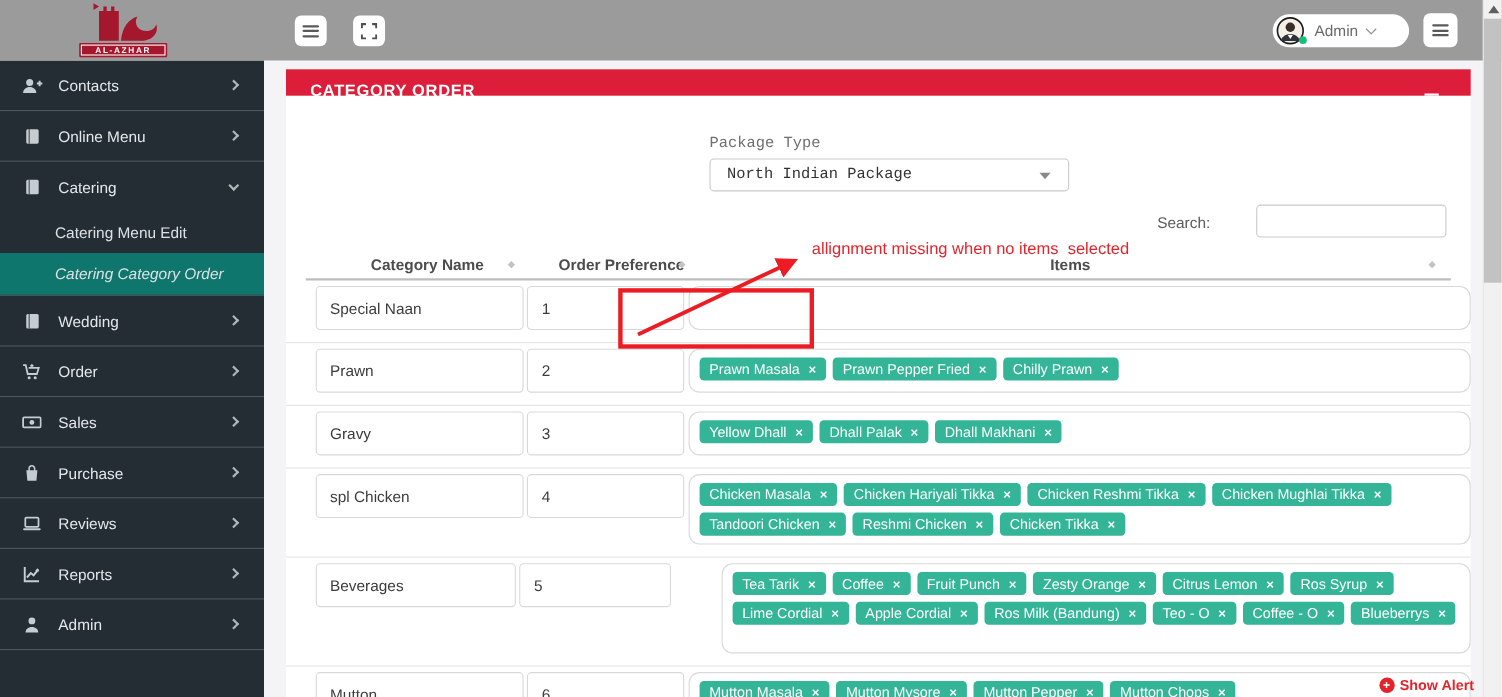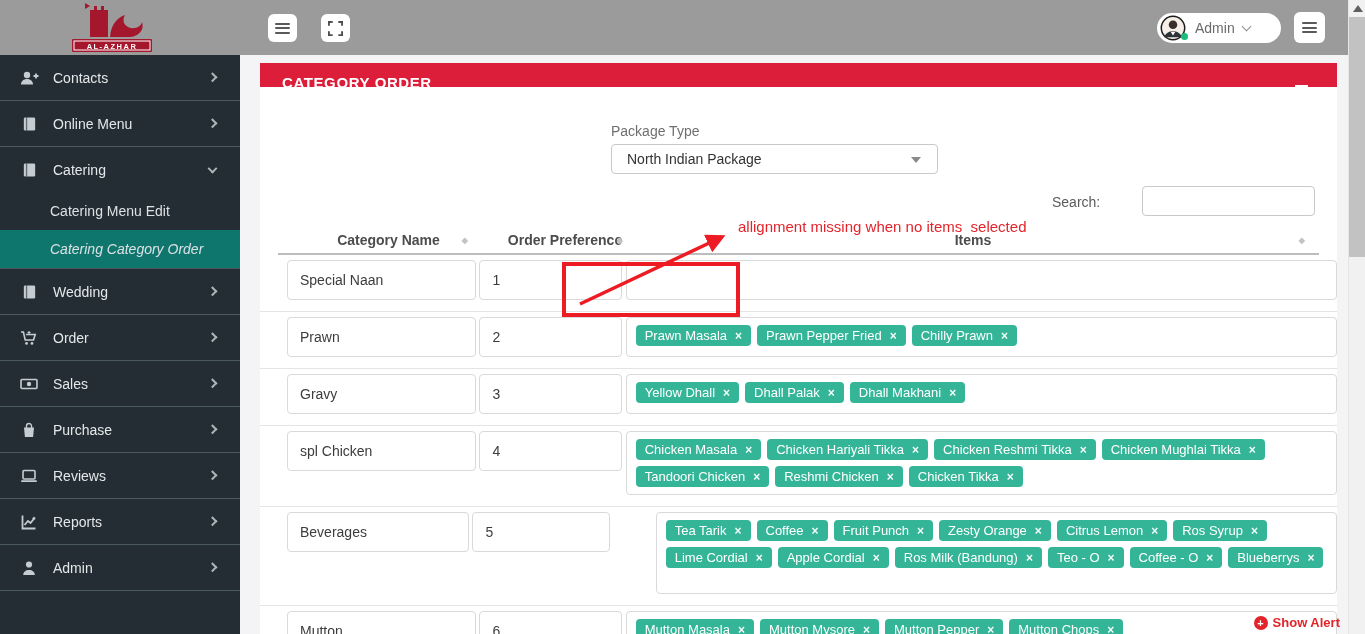--- a/index.html
+++ b/index.html
@@ -36,21 +36,21 @@
   .side-sub.active { background:#0f766e;font-style:italic; }
 
   
   .main { position:absolute; left:240px; top:55px; width:1108px; height:579px; background:#f4f4f6; overflow:hidden; }
   .card { position:absolute; left:20px; top:8px; width:1077px; height:640px; background:#fff; }
   .card-header { height:24px; background:#dc1e3a; color:#fff; font-size:15px; font-weight:bold;
                  letter-spacing:.6px; line-height:40px; padding-left:22px; position:relative; }
   .collapse-btn { position:absolute; right:26px; top:13px; width:16px; height:14px; background:transparent; border:none; cursor:pointer; }
   .collapse-btn i { display:block; width:13px; height:2px; background:#fff; margin-top:6px; }
 
-  .pkg-block { position:absolute; left:351px; top:60px; width:327px; }
+  .pkg-block { position:absolute; left:385px; top:60px; width:327px;font-family:Liberation Mono, monospace; }
   .pkg-label { font-size:14px; color:#6f6f6f; margin-bottom:5px; }
   .pkg-select { height:30px; border:1px solid #c9c9c9; border-radius:4px; background:#fff; display:flex; align-items:center;
                 padding:0 15px; font-size:14px; color:#333; cursor:pointer; position:relative; }
   .dd-arrow { position:absolute; right:16px; top:12px; width:0; height:0; border-left:5px solid transparent;
               border-right:5px solid transparent; border-top:6px solid #8a8a8a; }
 
   .search-label { position:absolute; left:792px; top:131px; font-size:14px; color:#5b5b5b; }
   .search-box { position:absolute; left:882px; top:123px; width:173px; height:30px; border:1px solid #c9c9c9;
                 border-radius:4px; font-size:14px; padding:0 8px; outline:none; }
 
@@ -62,21 +62,21 @@
   .th-ord   { left:215px; width:144px; }
   .th-items { left:363px; width:664px; }
   .sort { position:absolute; font-size:8px; color:#c3c3c3; top:7px; }
   .th-cat .sort { right:22px; } .th-ord .sort { right:14px; } .th-items .sort { right:0; }
 
   .trow { display:flex; align-items:flex-start; padding:5px 0 11px; border-bottom:1px solid #e4e4e4; }
   .ibox { border:1px solid #d9d9d9; border-radius:4px; background:#fff; font-size:14px; color:#3c3c3c;
           min-height:40px; display:flex; align-items:center; padding:0 12px; cursor:text; }
   .cell-cat { margin-left:27px; width:192px; }
   .cell-ord { margin-left:3px;  width:144px; }
-  .cell-items { margin-left:4px; width:722px; padding:4px 6px; flex-wrap:wrap; align-items:flex-start; align-content:flex-start; cursor:pointer; }
+  .cell-items { margin-left:4px; width:722px; padding:4px 6px; flex-wrap:wrap; align-items:flex-start; align-content:flex-start; cursor:pointer;border-radius:10px; }
   .cell-items.tall { min-height:82px;margin-left:46px; }
   .tag { display:inline-flex; align-items:center; background:#35b597; color:#fff; border-radius:4px;
          padding:3px 9px; margin:3px; font-size:13px; cursor:pointer; white-space:nowrap; }
   .tag-x { margin-left:8px; font-size:12px; font-weight:bold; cursor:pointer; opacity:.95; }
 
   
   .anno-text { position:absolute; left:478px; top:155px; font-size:15px; color:#e3242b; white-space:pre; z-index:7; }
   .anno-rect { position:absolute; left:302px; top:199px; width:178px; height:55px; border:4px solid #ed1c24; z-index:5; }
   .anno-arrow { position:absolute; left:0; top:0; pointer-events:none; z-index:6; }
 

